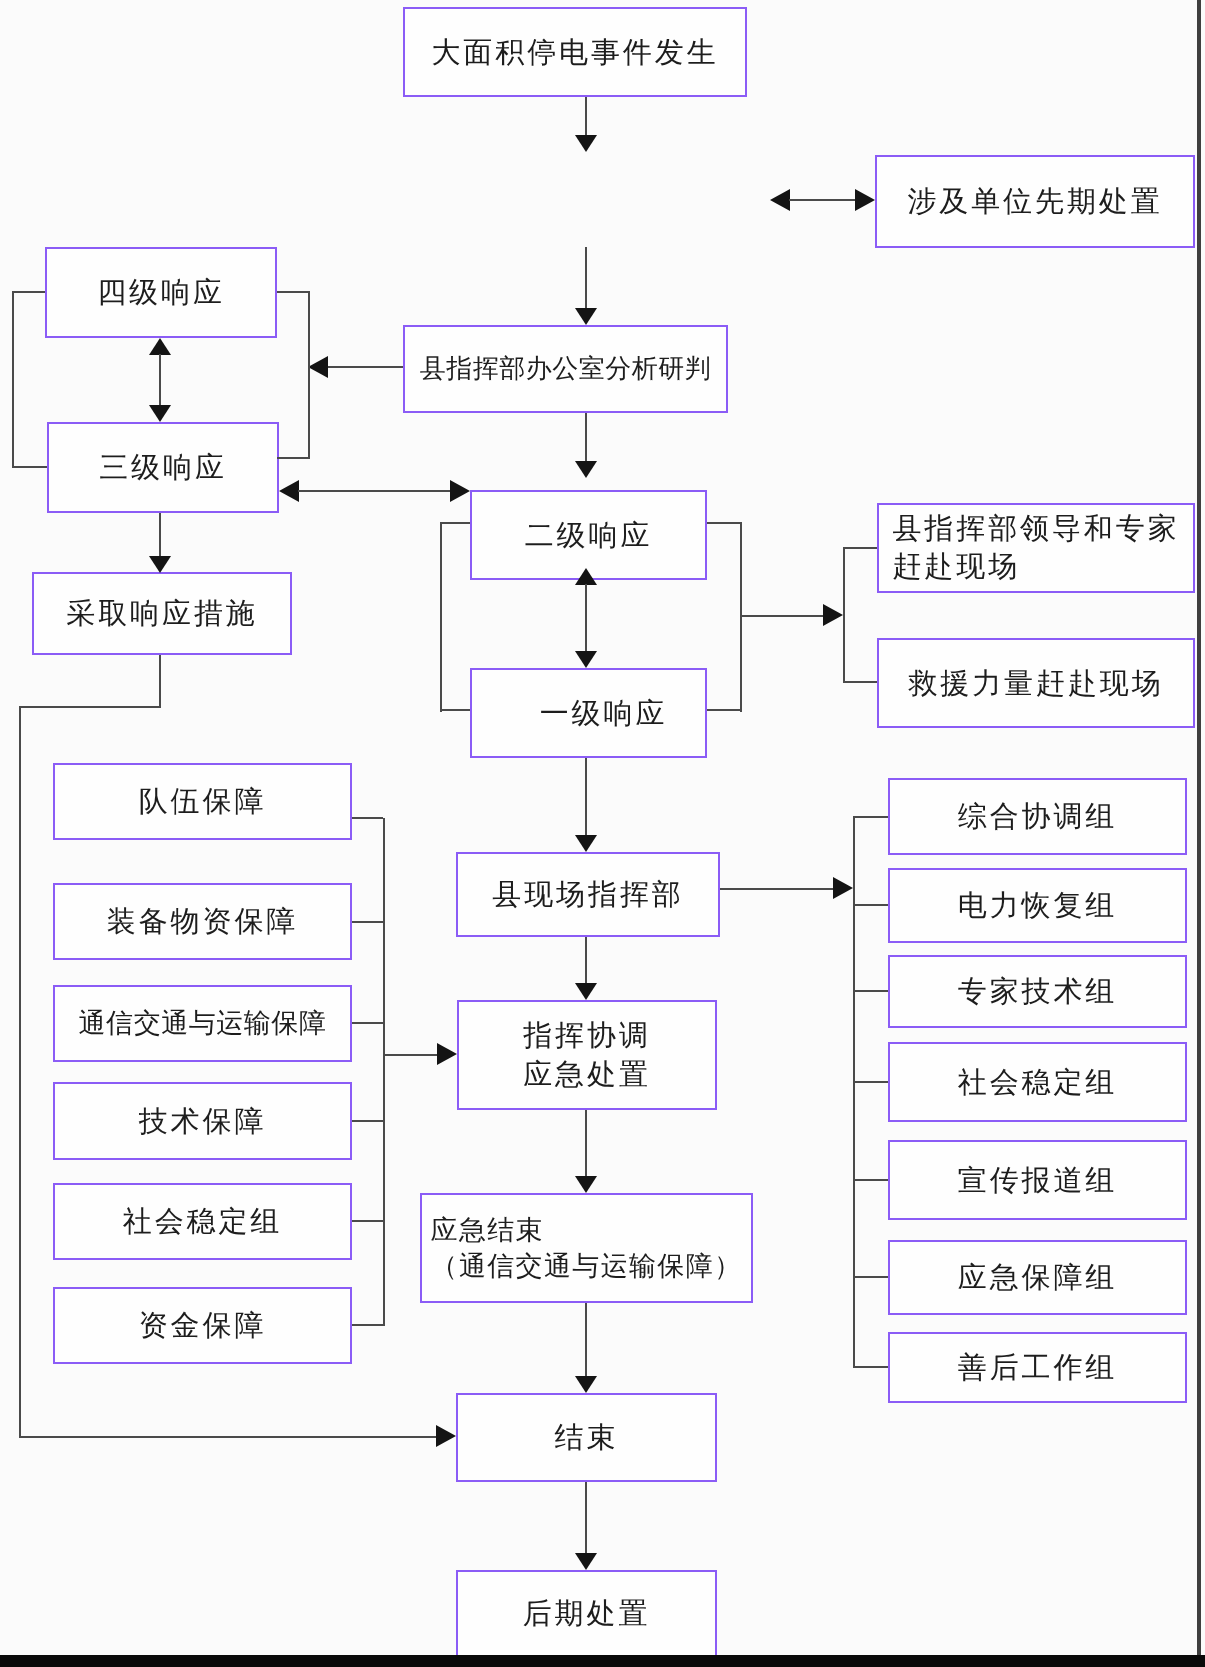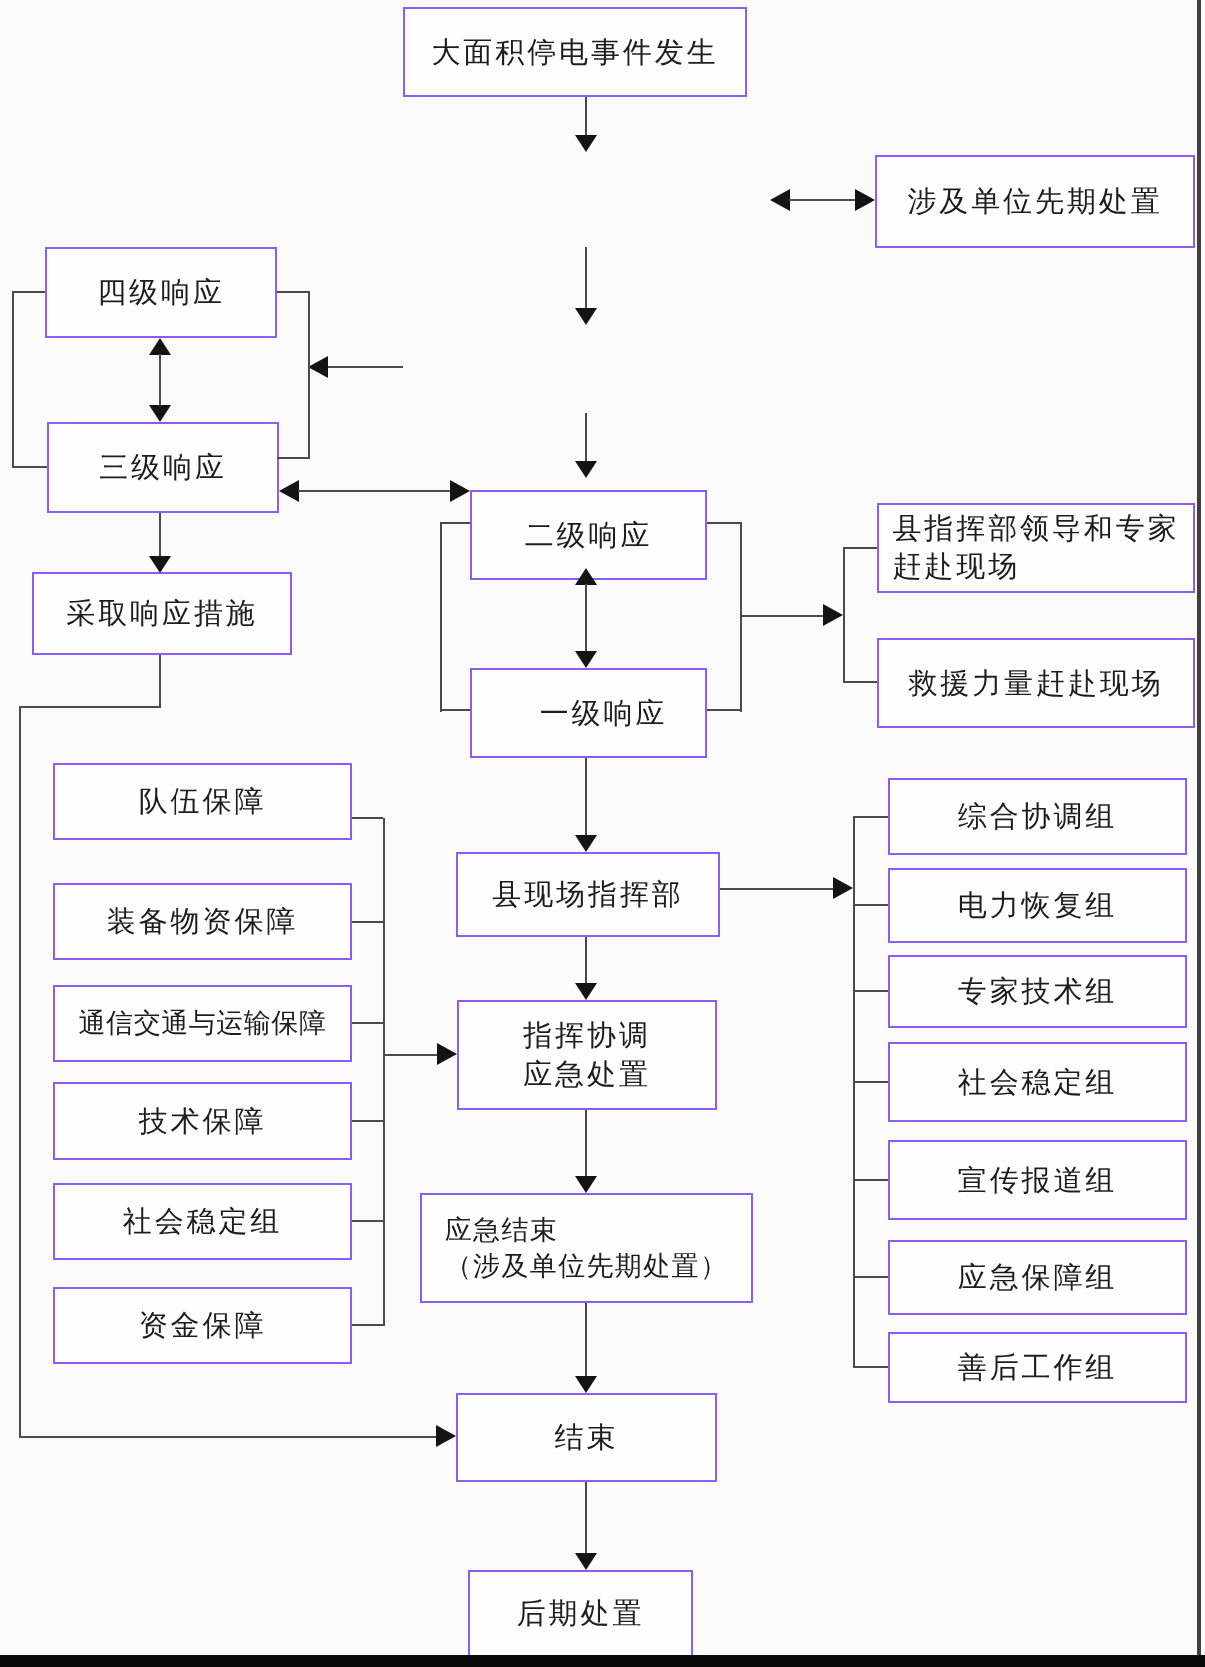--- a/index.html
+++ b/index.html
@@ -20,35 +20,36 @@
   .edge-right{position:absolute;background:#3f3f3f;}
   .edge-bottom{position:absolute;background:#0a0a0a;}
 </style>
 </head>
 <body>
 
 <div id="canvas">
 
   <div class="node" style="left:403px;top:7px;width:344px;height:90px;">大面积停电事件发生</div>
   <div class="node" style="left:875px;top:155px;width:320px;height:93px;">涉及单位先期处置</div>
+  <div class="node small" style="left:403px;top:325px;width:325px;height:88px;">县指挥部办公室分析研判</div>
   <div class="node" style="left:45px;top:247px;width:232px;height:91px;">四级响应</div>
   <div class="node" style="left:47px;top:422px;width:232px;height:91px;">三级响应</div>
   <div class="node" style="left:32px;top:572px;width:260px;height:83px;">采取响应措施</div>
   <div class="node" style="left:470px;top:478px;width:237px;height:90px;margin-top:12px;">二级响应</div>
   <div class="node" style="left:470px;top:668px;width:237px;height:90px;padding-left:30px;">一级响应</div>
   <div class="node" style="left:877px;top:503px;width:318px;height:90px;line-height:1.3;">县指挥部领导和专家
 赶赴现场</div>
   <div class="node" style="left:877px;top:638px;width:318px;height:90px;">救援力量赶赴现场</div>
   <div class="node" style="left:456px;top:852px;width:264px;height:85px;">县现场指挥部</div>
   <div class="node" style="left:457px;top:1000px;width:260px;height:110px;line-height:1.35;">指挥协调
 应急处置</div>
   <div class="node med" style="left:420px;top:1193px;width:333px;height:110px;line-height:1.35;">应急结束
-（涉及单位先期处置）</div>
+（通信交通与运输保障）</div>
   <div class="node" style="left:456px;top:1393px;width:261px;height:89px;">结束</div>
-  <div class="node" style="left:468px;top:1570px;width:225px;height:87px;">后期处置</div>
+  <div class="node" style="left:456px;top:1570px;width:261px;height:87px;">后期处置</div>
 
   <div class="node" style="left:53px;top:763px;width:299px;height:77px;">队伍保障</div>
   <div class="node" style="left:53px;top:883px;width:299px;height:77px;">装备物资保障</div>
   <div class="node" style="left:53px;top:985px;width:299px;height:77px;font-size:27px;letter-spacing:0.02em;">通信交通与运输保障</div>
   <div class="node" style="left:53px;top:1082px;width:299px;height:78px;">技术保障</div>
   <div class="node" style="left:53px;top:1183px;width:299px;height:77px;">社会稳定组</div>
   <div class="node" style="left:53px;top:1287px;width:299px;height:77px;">资金保障</div>
 
   <div class="node" style="left:888px;top:778px;width:299px;height:77px;">综合协调组</div>
   <div class="node" style="left:888px;top:868px;width:299px;height:75px;">电力恢复组</div>

